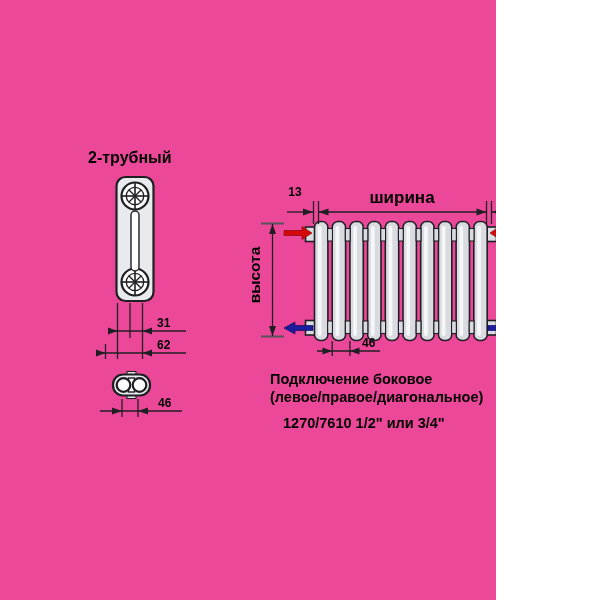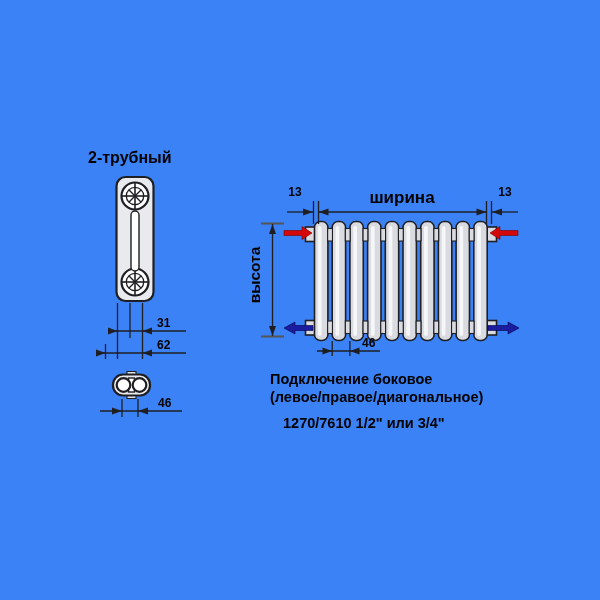--- a/index.html
+++ b/index.html
@@ -1,16 +1,16 @@
 <!DOCTYPE html>
 <html style="--c-line: #1f1f23; --c-fill: #d9dbe0; --c-fill2: #e9eaed; --c-hl: #f5f6f8; --c-red: #d40808; --c-blue: #1c1c9e;"><head>
 <meta charset="utf-8">
 <style>
   html,body{margin:0;padding:0;background:#ffffff;}
-  .canvas{position:relative;width:600px;height:600px;background:#3b82f6;overflow:hidden;}
+  .canvas{position:relative;width:496px;height:600px;background:#ec4899;overflow:hidden;}
   svg{display:block;}
   svg text{font-family:"Liberation Sans",sans-serif;font-weight:bold;fill:#000;}
   .metal{fill:var(--c-fill);stroke:var(--c-line);stroke-width:1.6;}
   .metal-light{fill:var(--c-fill2);stroke:var(--c-line);stroke-width:2.2;}
   .white{fill:#fff;stroke:var(--c-line);stroke-width:2.2;}
   .white-thin{fill:#fff;stroke:var(--c-line);stroke-width:1.4;}
   .hl{fill:var(--c-hl);stroke:none;}
   .thin{stroke-width:1.1;}
   .ln{stroke:var(--c-line);stroke-width:1.3;fill:none;}
   .ln-det{stroke:var(--c-line);stroke-width:1.6;fill:none;}

